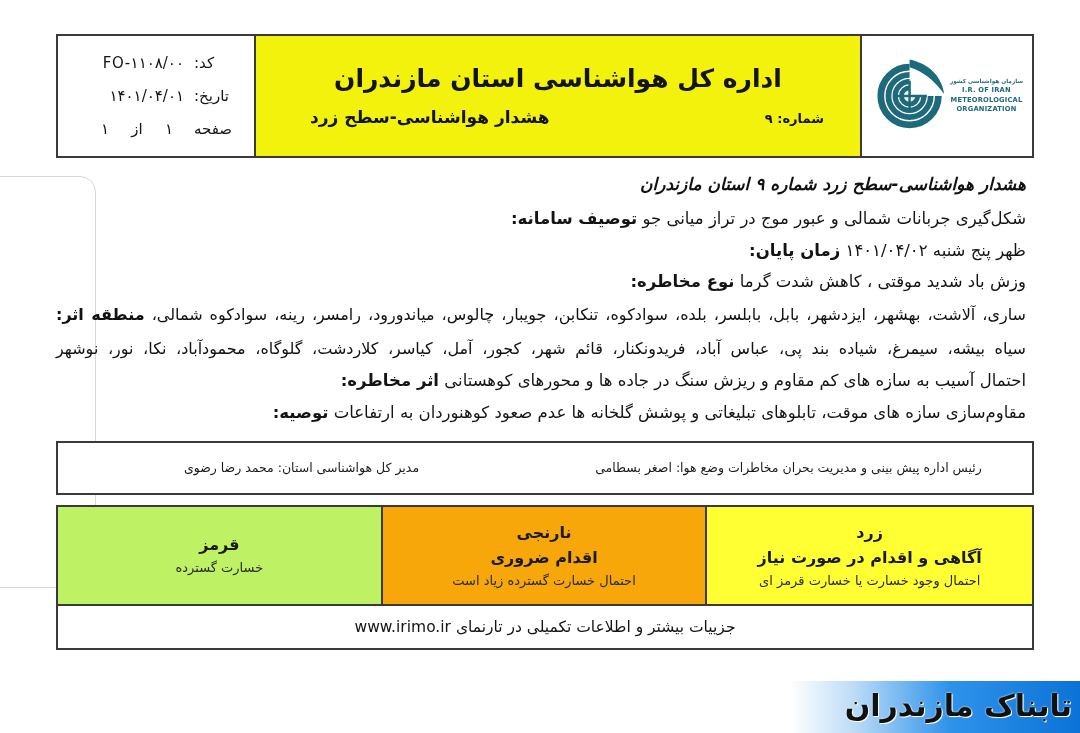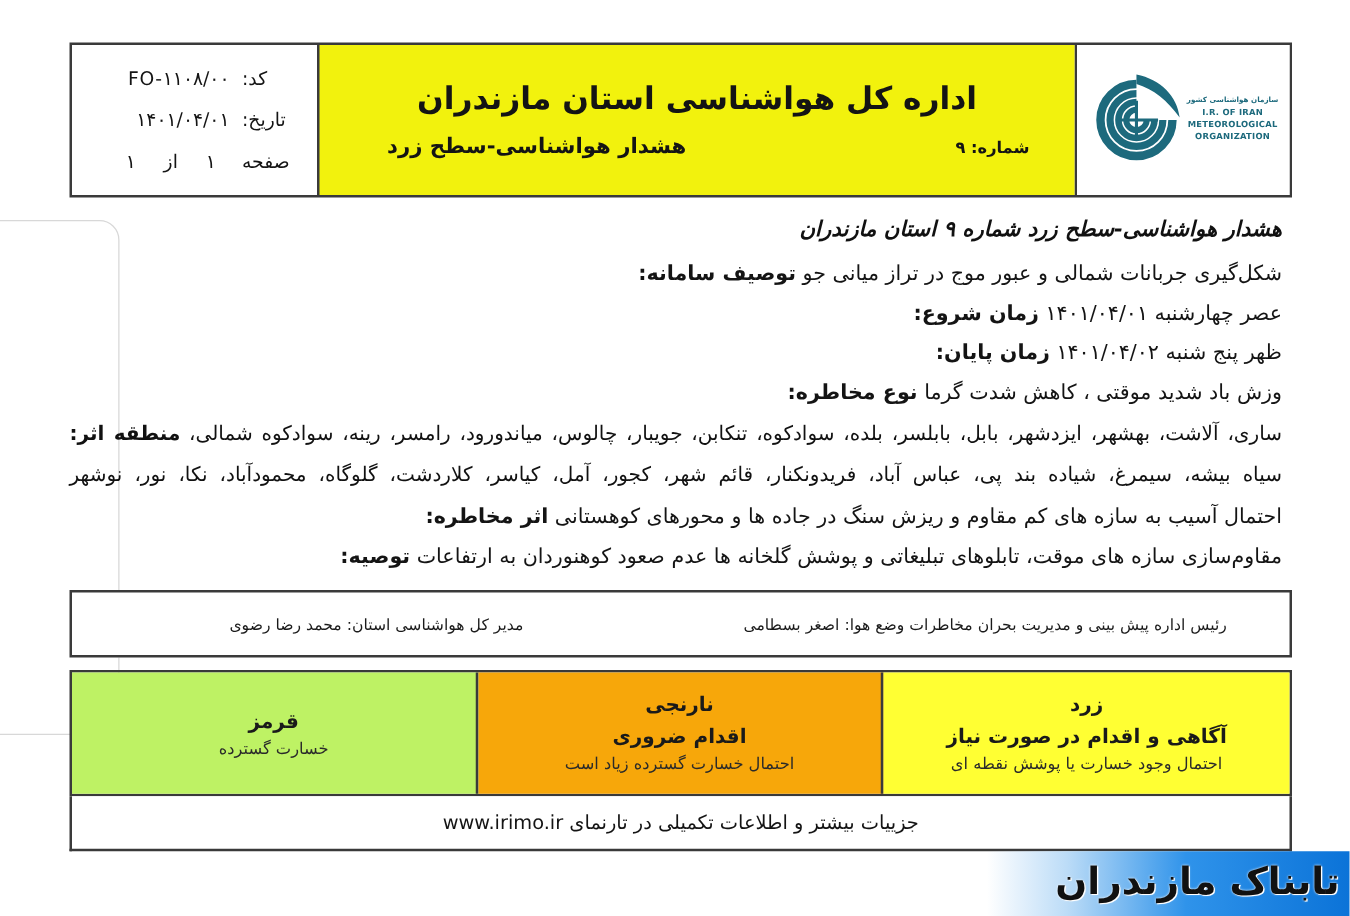--- a/index.html
+++ b/index.html
@@ -333,24 +333,20 @@
 
   <div class="body-block">
 
     <div class="title-line">هشدار هواشناسی-سطح زرد شماره ۹ استان مازندران</div>
 
     <div class="line">
       <span class="val">شکل‌گیری جربانات شمالی و عبور موج در تراز میانی جو</span>
       <span class="lbl">توصیف سامانه:</span>
     </div>
 
-    <div class="line">
-      <span class="val">عصر چهارشنبه ۱۴۰۱/۰۴/۰۱</span>
-      <span class="lbl">زمان شروع:</span>
-    </div>
 
     <div class="line">
       <span class="val">ظهر پنج شنبه ۱۴۰۱/۰۴/۰۲</span>
       <span class="lbl">زمان پایان:</span>
     </div>
 
     <div class="line">
       <span class="val">وزش باد شدید موقتی ، کاهش شدت گرما</span>
       <span class="lbl">نوع مخاطره:</span>
     </div>
@@ -377,21 +373,21 @@
 
   <div class="sign-box">
     <div class="sign-cell">رئیس اداره پیش بینی و مدیریت بحران مخاطرات وضع هوا:  اصغر بسطامی</div>
     <div class="sign-cell">مدیر کل هواشناسی استان:  محمد رضا رضوی</div>
   </div>
 
   <div class="levels">
     <div class="level" style="background: rgb(255, 255, 51);">
       <div class="lv-name">زرد</div>
       <div class="lv-action">آگاهی و اقدام در صورت نیاز</div>
-      <div class="lv-note">احتمال وجود خسارت یا پوشش نقطه ای</div>
+      <div class="lv-note">احتمال وجود خسارت یا خسارت قرمز ای</div>
     </div>
     <div class="level" style="background: rgb(247, 167, 10);">
       <div class="lv-name">نارنجی</div>
       <div class="lv-action">اقدام ضروری</div>
       <div class="lv-note">احتمال خسارت گسترده زیاد است</div>
     </div>
     <div class="level" style="background: #bef264;">
       <div class="lv-name">قرمز</div>
       <div class="lv-note">خسارت گسترده</div>
     </div>

